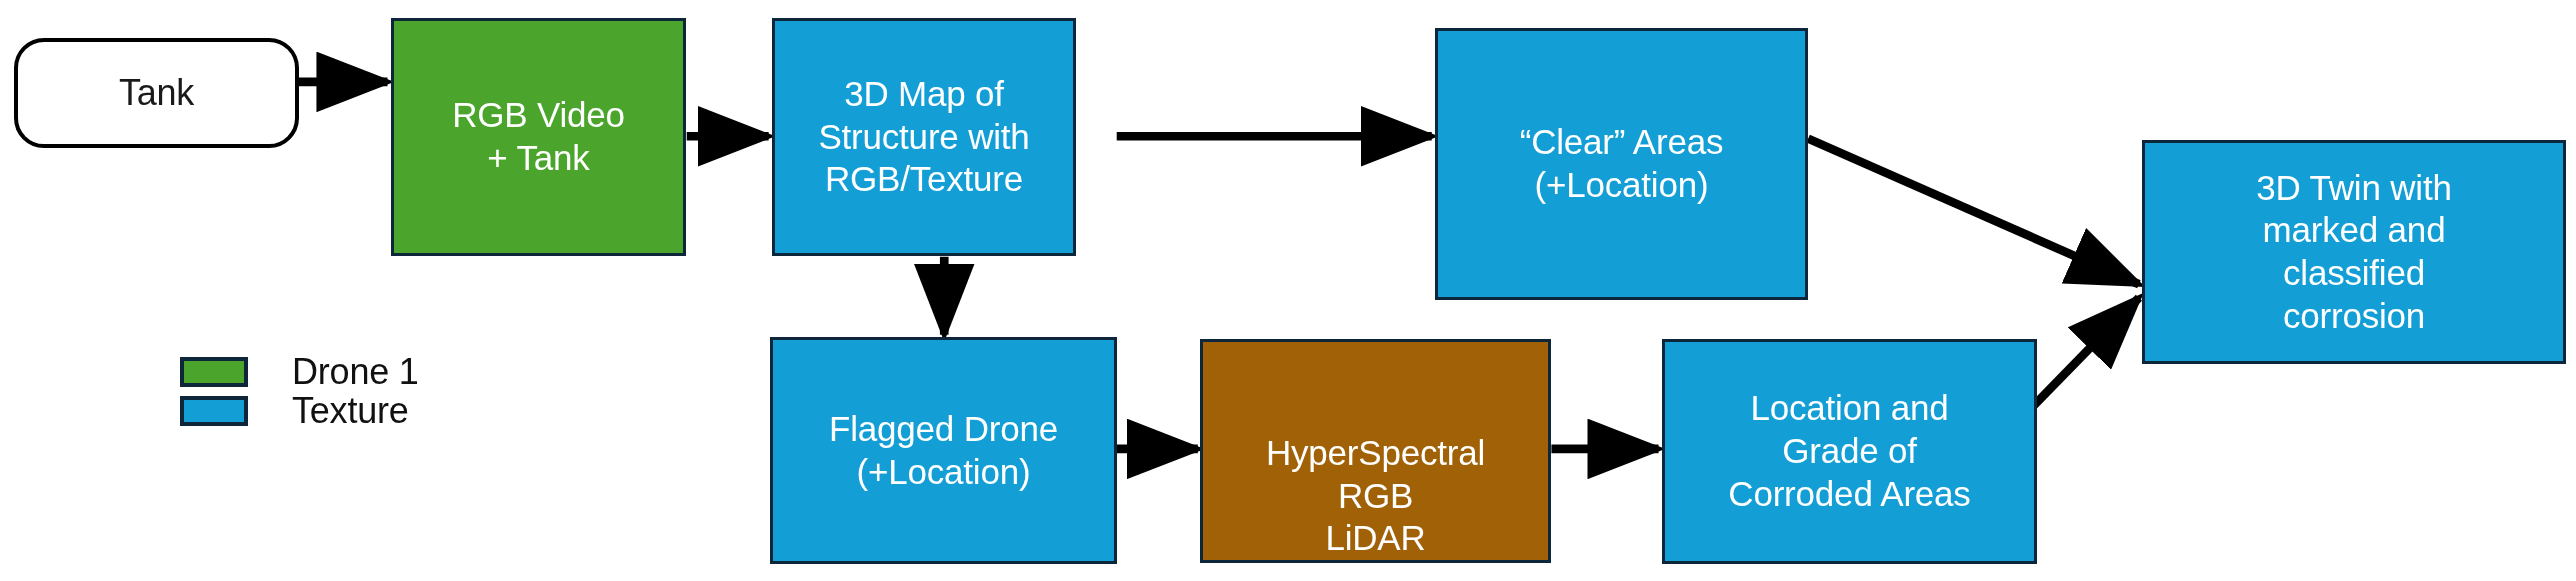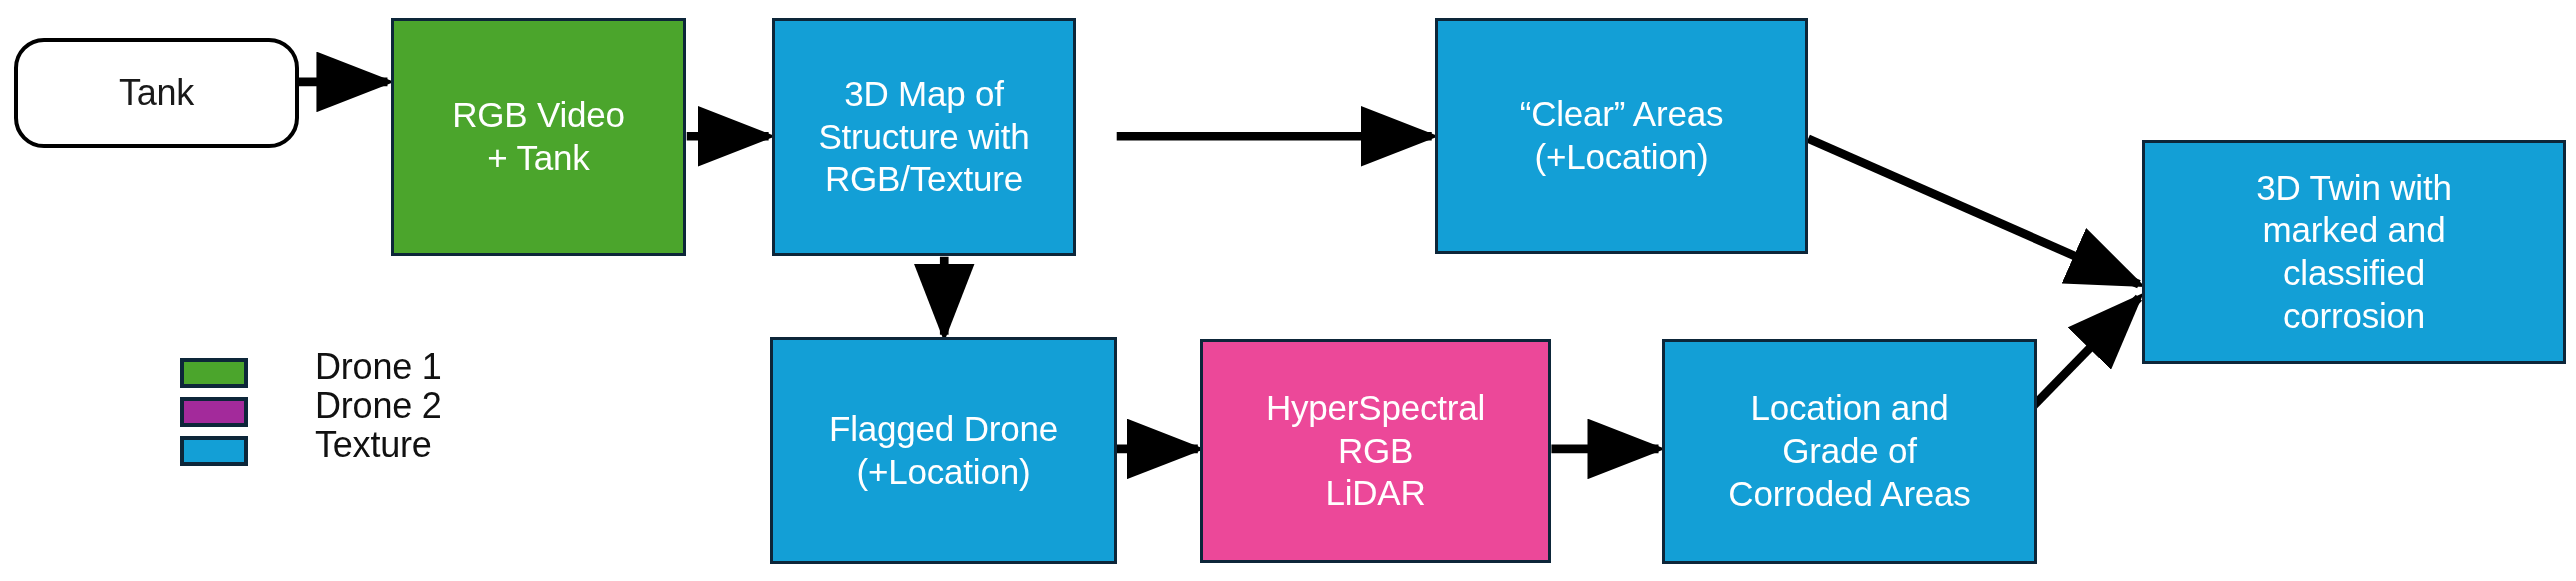--- a/index.html
+++ b/index.html
@@ -32,21 +32,21 @@
     width: 100%;
     white-space: pre-line;
   }
   .node-proc {
     border: 3.9px solid #0d2639;
     color: #ffffff;
     font-size: 35px;
   }
   .node-green  { background: #4ba52c; }
   .node-blue   { background: #139fd6; }
-  .node-purple { background: #ec4899; }
+  .node-purple { background: #a16207; align-items: flex-end; }
   .node-start {
     background: #ffffff;
     border: 4.7px solid #000000;
     border-radius: 30px;
     color: #1a1a1a;
     font-size: 36px;
   }
   svg.edges {
     position: absolute;
     left: 0;
@@ -56,24 +56,23 @@
     pointer-events: none;
   }
   .legend {
     position: absolute;
     left: 180px;
     top: 356px;
     width: 410px;
   }
   .legend-row {
     display: flex;
-    align-items: flex-end;
+    align-items: center;
     height: 31.5px;
     margin-bottom: 7.9px;
-    gap: 23px;
   }
   .legend-swatch {
     width: 68px;
     height: 30px;
     border: 4.7px solid #0d2639;
     box-sizing: border-box;
     flex: 0 0 auto;
   }
   .legend-text {
     margin-left: 44px;
@@ -120,21 +119,21 @@
     <span class="node-label">RGB Video
 + Tank</span>
   </div>
 
   <div class="node node-proc node-blue" style="left:772px; top:18px; width:304px; height:238px;">
     <span class="node-label">3D Map of
 Structure with
 RGB/Texture</span>
   </div>
 
-  <div class="node node-proc node-blue" style="left:1435px; top:18px; width:373px; height:236px;">
+  <div class="node node-proc node-blue" style="left:1435px; top:28px; width:373px; height:272px;">
     <span class="node-label">“Clear” Areas
 (+Location)</span>
   </div>
 
   <div class="node node-proc node-blue" style="left:770px; top:337px; width:347px; height:227px;">
     <span class="node-label">Flagged Drone
 (+Location)</span>
   </div>
 
   <div class="node node-proc node-purple" style="left:1200px; top:339px; width:351px; height:224px;">
@@ -155,23 +154,19 @@
 classified
 corrosion</span>
   </div>
 
   <div class="legend">
     <div class="legend-row">
       <span class="legend-swatch" style="background:#4ba52c;"></span>
       <span class="legend-text">Drone 1</span>
     </div>
     <div class="legend-row">
-      <span class="legend-swatch" style="background:#a32a9b;"></span>
-      <span class="legend-text">Drone 2</span>
-    </div>
-    <div class="legend-row">
       <span class="legend-swatch" style="background:#139fd6;"></span>
       <span class="legend-text">Texture</span>
     </div>
   </div>
 
 </div>
 
 
 </body></html>

